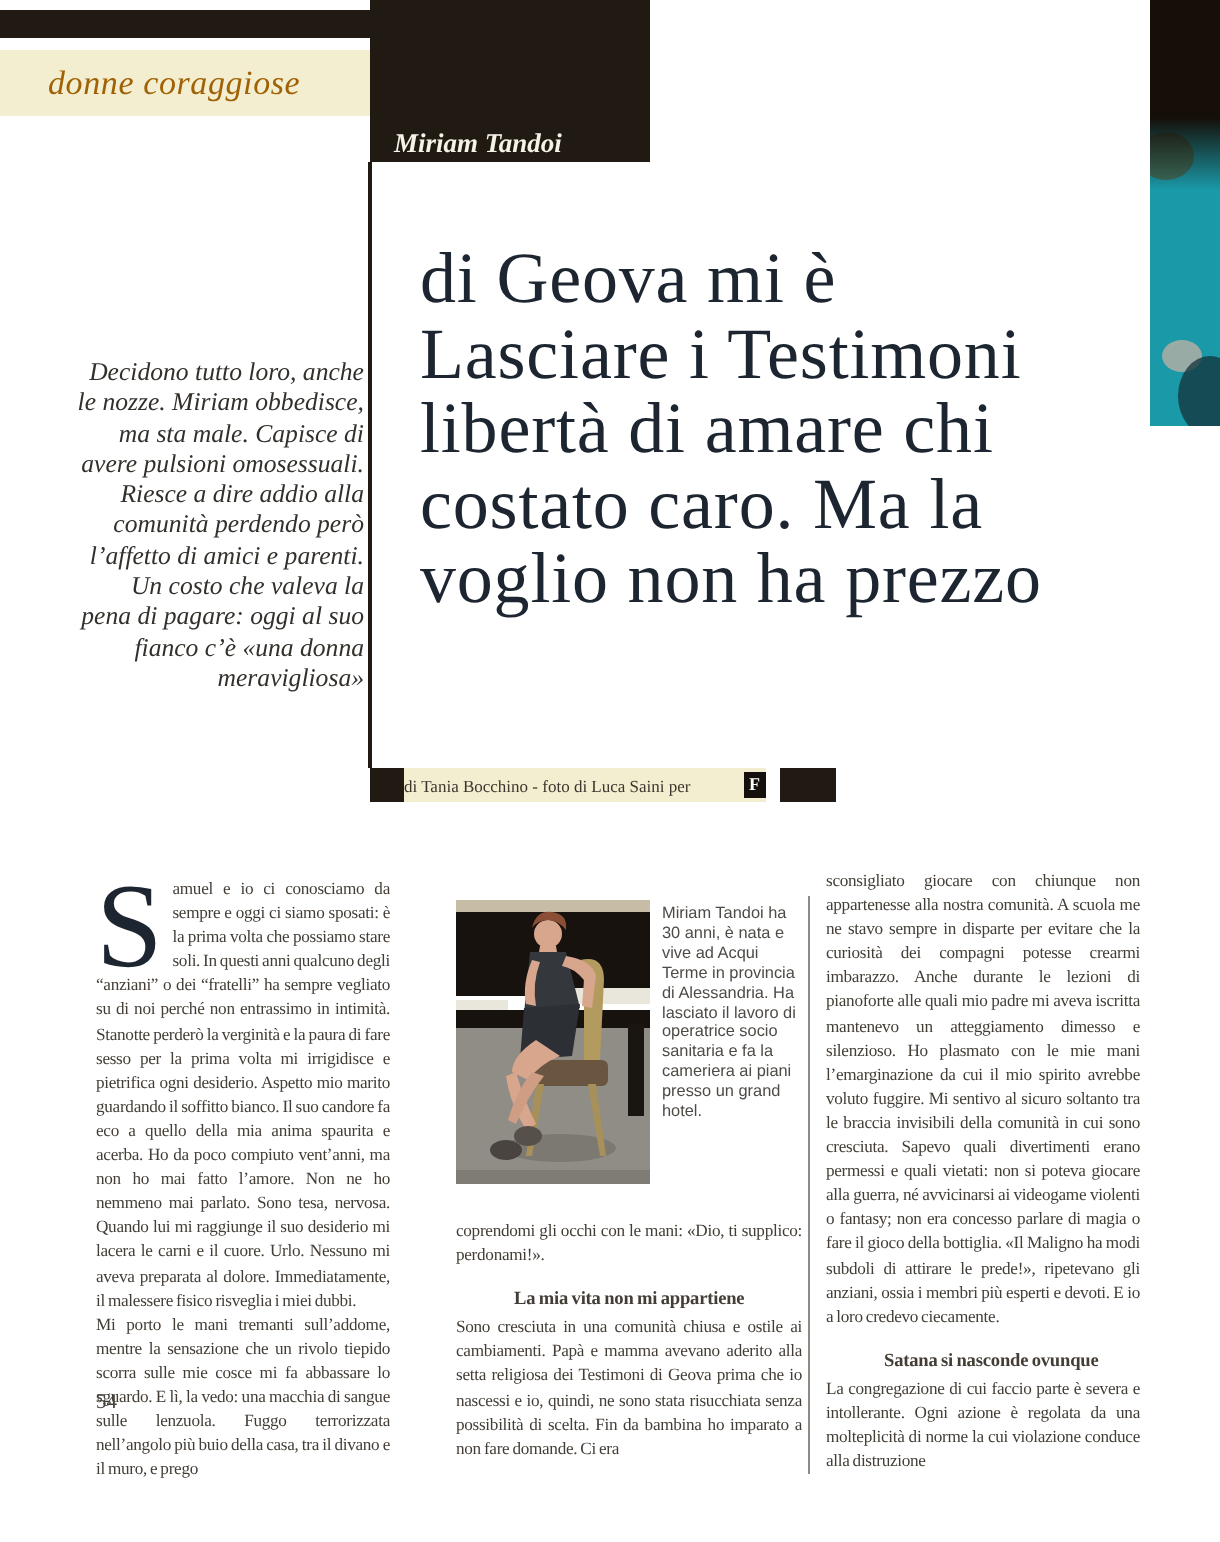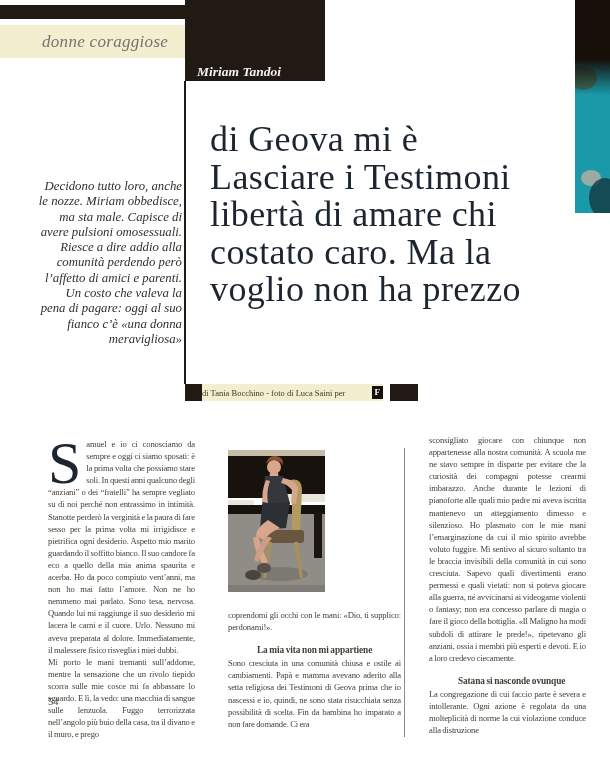--- a/index.html
+++ b/index.html
@@ -8,21 +8,21 @@
     font-family:"Liberation Serif", serif; overflow:hidden;
     color:#433d35;
   }
   
   .top-bar { position:absolute; left:0; top:5px; width:185px; height:14px; background:#211a13; }
   .section-box {
     position:absolute; left:0; top:25px; width:185px; height:33px; background:#f2eecf;
     display:flex; align-items:center; padding-left:24px; box-sizing:border-box;
   }
   .section-box span {
-    font-style:italic; font-size:17px; color:#737373; letter-spacing:0.3px;margin-left:18px;
+    font-style:italic; font-size:17px; color:#a16207; letter-spacing:0.3px;
   }
   .kicker-box { position:absolute; left:185px; top:0; width:140px; height:81px; background:#211a13; }
   .kicker-box span {
     position:absolute; left:12px; bottom:1px; color:#f5f2e8;
     font-style:italic; font-weight:bold; font-size:13.5px;
   }
   .vrule-left { position:absolute; left:184px; top:81px; width:2px; height:303px; background:#211a13; }
 
   
   .headline { position:absolute; left:210px; top:121px; width:380px; color:#1c2530; }
@@ -53,21 +53,21 @@
   
   .photo-bleed { position:absolute; left:575px; top:0; width:35px; height:213px; }
 
   
   .bodytext {
     font-size:8.6px; line-height:12.1px; letter-spacing:-0.15px; word-spacing:-0.5px;
     text-align:justify; color:#433d35;
   }
   .col1 { position:absolute; left:48px; top:438px; width:147px; }
   .col2 { position:absolute; left:228px; top:609px; width:173px; }
-  .col3 { position:absolute; left:413px; top:434px; width:157px;margin-left:16px; }
+  .col3 { position:absolute; left:413px; top:434px; width:157px; }
   .bodytext p { margin:0; }
   .subhead { font-weight:bold; font-size:9.3px; margin:11px 0 1px 0; letter-spacing:-0.1px;padding-left:29px; }
   .dropcap {
     float:left; font-size:60px; line-height:46px; padding:2px 5px 0 0;
     color:#1c2530; font-family:"Liberation Serif",serif;
   }
   .col-divider { position:absolute; left:404px; top:448px; width:1px; height:289px; background:#8d8a85; }
 
   
   .portrait { position:absolute; left:228px; top:450px; width:97px; height:142px; }
@@ -159,20 +159,21 @@
     <path d="M34,54 l28,-2 l-4,26 l-26,2 z" fill="#2c2f34"></path>
     <path d="M55,28 q13,2 15,10 l-2,16 l-5,-1 l1,-13 q-5,-6 -11,-7 z" fill="#d8a68c"></path>
     <path d="M38,30 q-5,12 -3,22 l5,1 q-2,-11 2,-22 z" fill="#d8a68c"></path>
     <path d="M40,70 q-12,8 -12,16 l8,4 q6,-8 16,-12 z" fill="#d8a68c"></path>
     <path d="M30,86 q4,14 10,26 l-5,3 q-8,-13 -10,-27 z" fill="#d8a68c"></path>
     <path d="M44,88 q-8,10 -14,24 l-4,-2 q4,-14 12,-24 z" fill="#cf9d84"></path>
     <ellipse cx="36" cy="118" rx="7" ry="5" fill="#564f4a"></ellipse>
     <ellipse cx="25" cy="125" rx="8" ry="5" fill="#4a4440"></ellipse>
   </svg>
 
+  <div class="caption">Miriam Tandoi ha 30 anni, è nata e vive ad Acqui Terme in provincia di Alessandria. Ha lasciato il lavoro di operatrice socio sanitaria e fa la cameriera ai piani presso un grand hotel.</div>
 
   <div class="bodytext col2">
     <p>coprendomi gli occhi con le mani: «Dio, ti supplico: perdonami!».</p>
     <div class="subhead">La mia vita non mi appartiene</div>
     <p>Sono cresciuta in una comunità chiusa e ostile ai cambiamenti. Papà e mamma avevano aderito alla setta religiosa dei Testimoni di Geova prima che io nascessi e io, quindi, ne sono stata risucchiata senza possibilità di scelta. Fin da bambina ho imparato a non fare domande. Ci era</p>
   </div>
 
   <div class="col-divider"></div>
 
   <div class="bodytext col3">

